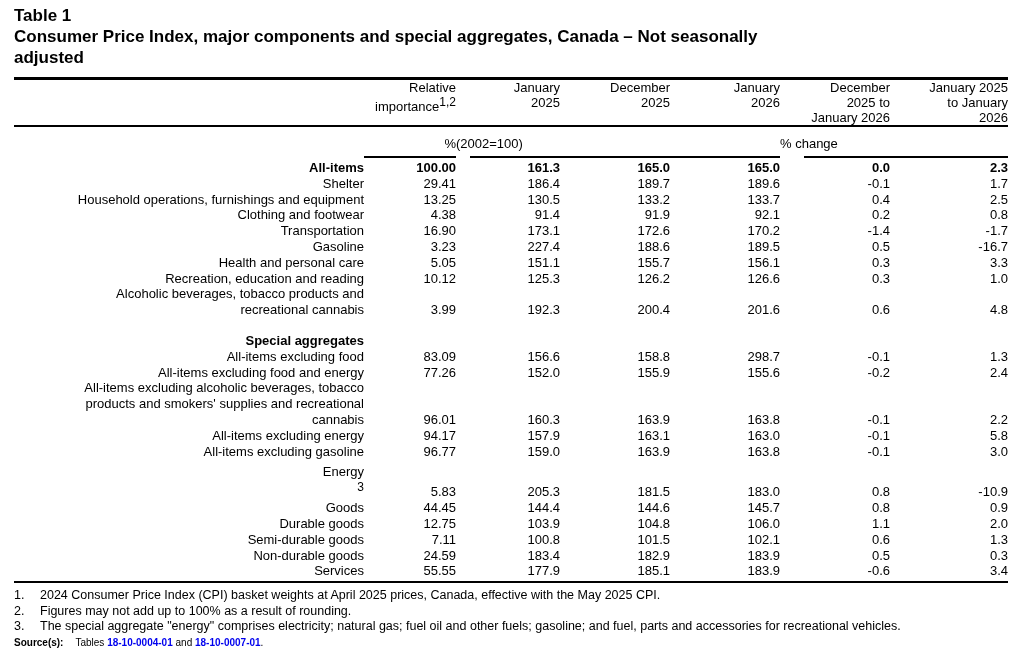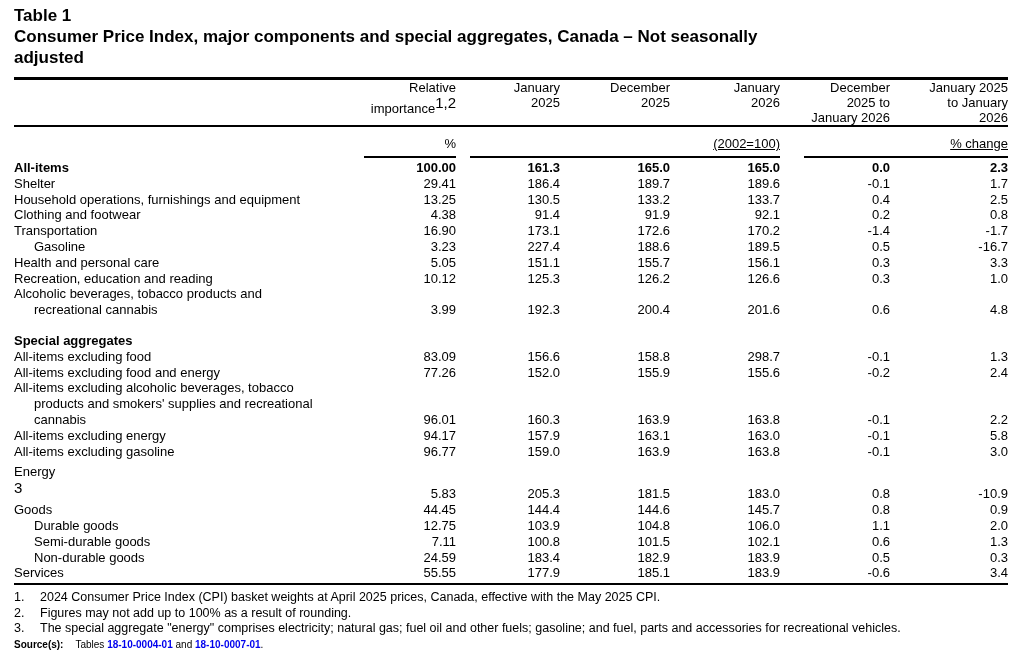--- a/index.html
+++ b/index.html
@@ -19,31 +19,31 @@
     margin-top: 9px; font-size: 13px;
     border-top: 3px solid #000;
   }
   table.cpi th, table.cpi td { padding: 0; }
 
   thead th {
     font-weight: normal; text-align: right; vertical-align: top;
     padding: 6px 0 4px 0; line-height: 15px; border-bottom: 2px solid #000;
   }
   thead th .hdr { white-space: pre-line; text-align: center; }
-  sup { font-size: 15px; }
+  sup { font-size: 12px; }
 
   tr.units td { text-align: right; padding-top: 10px; padding-bottom: 3px; line-height: 14px; }
-  tr.units td.center { text-align: right; text-decoration: underline; }
+  tr.units td.center { text-align: left; }
   tr.rules td { padding: 0; height: 6px; vertical-align: top; }
   tr.rules .rule { border-top: 2px solid #000; height: 0; margin-top: 2px; }
   tr.rules .rule.gap-sm { margin-left: 14px; }
   tr.rules .rule.gap-lg { margin-left: 24px; }
 
   tbody td { text-align: right; vertical-align: bottom; line-height: 15.8px; }
-  tbody td.label { text-align: left; }
+  tbody td.label { text-align: right; }
   tbody td.label .hang { display: block; padding-left: 20px; text-indent: -20px; white-space: pre-line; }
   tbody td.label.indent1 { padding-left: 20px; }
   tr.bold td { font-weight: bold; }
   tr.section-start td { padding-top: 15px; }
   tr.gap-top td { padding-top: 5px; }
   tbody tr:last-child td { border-bottom: 2px solid #000; padding-bottom: 2px; }
 
   .footnotes { margin-top: 5px; font-size: 12.5px; line-height: 15.5px; }
   .fn { padding-left: 26px; text-indent: -26px; }
   .fn-num { display: inline-block; width: 26px; text-indent: 0; }

